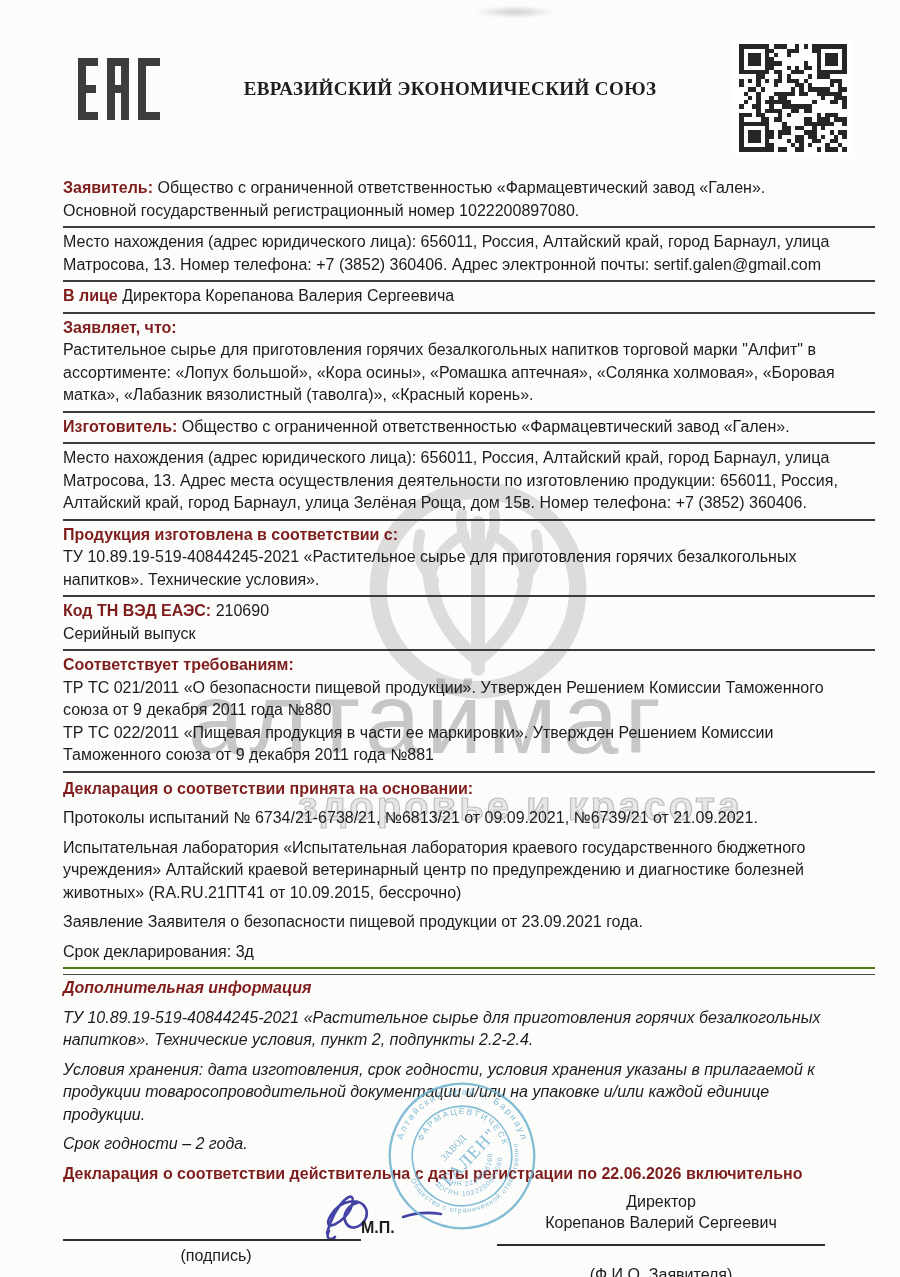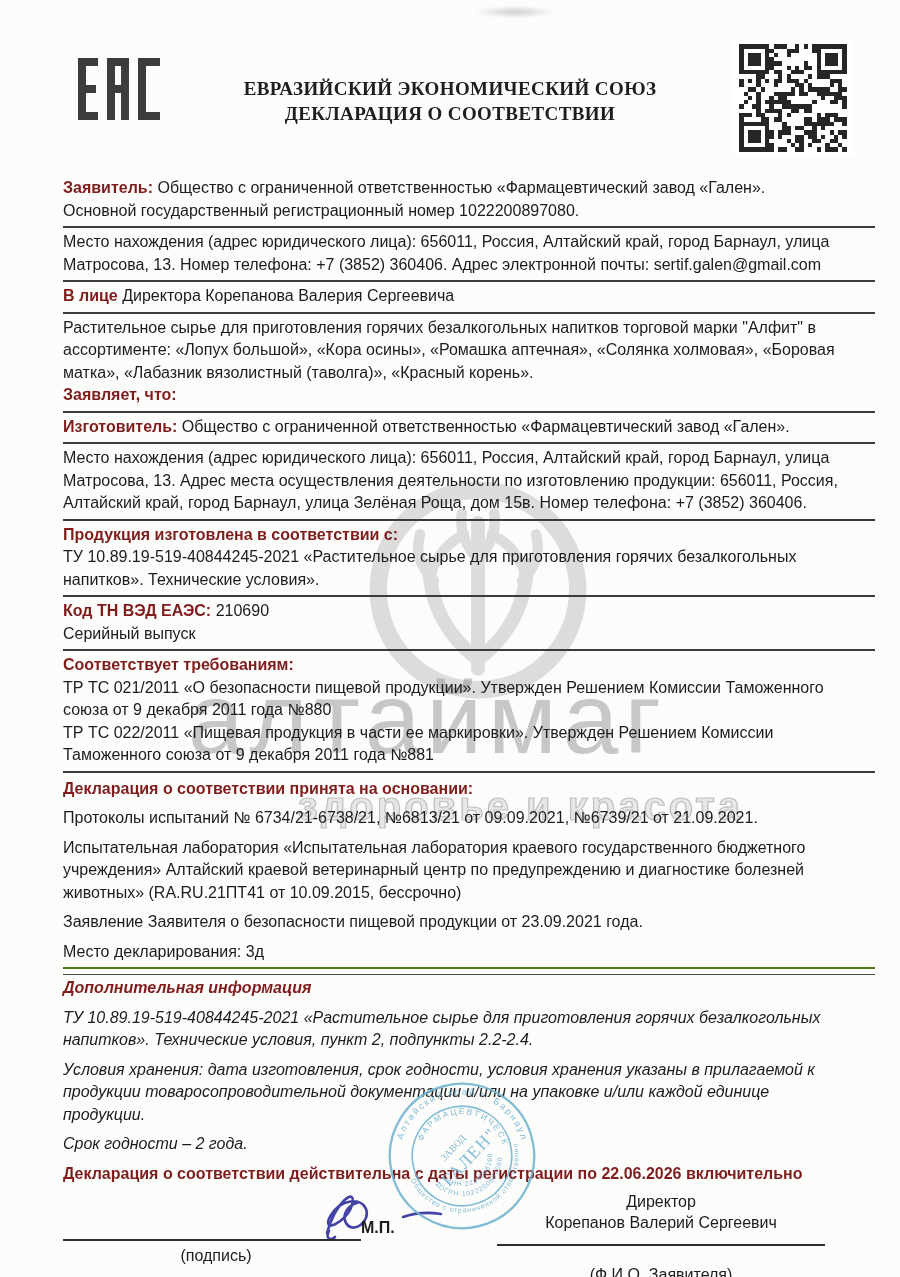--- a/index.html
+++ b/index.html
@@ -70,21 +70,20 @@
           <rect x="29" y="27" width="22" height="8"></rect>
         <rect x="60" y="0" width="8" height="62"></rect>
           <rect x="60" y="0" width="22" height="8"></rect>
         <rect x="60" y="54" width="22" height="8"></rect>
       </g>
     </svg>
   </div>
 
   <div class="doc-title">
     <div>ЕВРАЗИЙСКИЙ ЭКОНОМИЧЕСКИЙ СОЮЗ</div>
-    <div>ДЕКЛАРАЦИЯ О СООТВЕТСТВИИ</div>
   </div>
 
   <div class="qr">
       <svg viewBox="-1 -1 27 27" shape-rendering="crispEdges">
         <rect x="-1" y="-1" width="27" height="27" fill="#ffffff"></rect>
         <rect x="0" y="0" width="1" height="1" fill="#262626"></rect>
         <rect x="1" y="0" width="1" height="1" fill="#262626"></rect>
         <rect x="2" y="0" width="1" height="1" fill="#262626"></rect>
         <rect x="3" y="0" width="1" height="1" fill="#262626"></rect>
         <rect x="4" y="0" width="1" height="1" fill="#262626"></rect>
@@ -421,24 +420,24 @@
     <div class="row sep">
       <p class="p pre">Место нахождения (адрес юридического лица): 656011, Россия, Алтайский край, город Барнаул, улица
 Матросова, 13. Номер телефона: +7 (3852) 360406. Адрес электронной почты: sertif.galen@gmail.com</p>
     </div>
 
     <div class="row sep">
       <p class="p"><span class="b">В лице</span><span class="pre"> Директора Корепанова Валерия Сергеевича</span></p>
     </div>
 
     <div class="row sep">
+      <p class="p b">Заявляет, что:</p>
       <p class="p pre">Растительное сырье для приготовления горячих безалкогольных напитков торговой марки "Алфит" в
 ассортименте: «Лопух большой», «Кора осины», «Ромашка аптечная», «Солянка холмовая», «Боровая
 матка», «Лабазник вязолистный (таволга)», «Красный корень».</p>
-      <p class="p b">Заявляет, что:</p>
     </div>
 
     <div class="row sep">
       <p class="p"><span class="b">Изготовитель:</span><span class="pre"> Общество с ограниченной ответственностью «Фармацевтический завод «Гален».</span></p>
     </div>
 
     <div class="row sep">
       <p class="p pre">Место нахождения (адрес юридического лица): 656011, Россия, Алтайский край, город Барнаул, улица
 Матросова, 13. Адрес места осуществления деятельности по изготовлению продукции: 656011, Россия,
 Алтайский край, город Барнаул, улица Зелёная Роща, дом 15в. Номер телефона: +7 (3852) 360406.</p>
@@ -463,21 +462,21 @@
 Таможенного союза от 9 декабря  2011 года №881</p>
     </div>
 
     <div class="row sep gap">
       <p class="p b">Декларация о соответствии принята на основании:</p>
       <p class="p pre">Протоколы испытаний № 6734/21-6738/21, №6813/21 от 09.09.2021, №6739/21 от 21.09.2021.</p>
       <p class="p pre">Испытательная лаборатория «Испытательная лаборатория краевого государственного бюджетного
 учреждения» Алтайский краевой ветеринарный центр по предупреждению и диагностике болезней
 животных» (RA.RU.21ПТ41 от 10.09.2015, бессрочно)</p>
       <p class="p pre">Заявление Заявителя о безопасности пищевой продукции от 23.09.2021 года.</p>
-      <p class="p pre">Место декларирования: 3д</p>
+      <p class="p pre">Срок декларирования: 3д</p>
     </div>
 
     <div class="row sep2 gap">
       <p class="p b">Дополнительная информация</p>
       <p class="p pre">ТУ 10.89.19-519-40844245-2021 «Растительное сырье для приготовления горячих безалкогольных
 напитков». Технические условия, пункт 2, подпункты 2.2-2.4.</p>
       <p class="p pre">Условия хранения: дата изготовления, срок годности, условия хранения указаны в прилагаемой к
 продукции товаросопроводительной документации и/или на упаковке и/или каждой единице
 продукции.</p>
       <p class="p pre">Срок годности – 2 года.</p>

